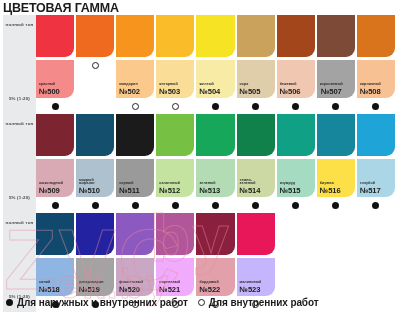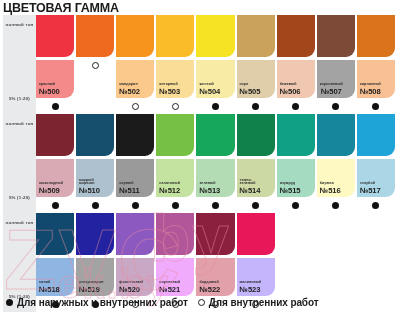--- a/index.html
+++ b/index.html
@@ -342,21 +342,21 @@
                 <span class="nm">изумруд</span>
                 <span class="no">№515</span>
               </div>
             </div>
             <div class="dotwrap">
               <span class="dot filled"></span>
             </div>
           </div>
           <div class="col">
             <div class="sw-top" style="background: rgb(22, 134, 156);"></div>
-            <div class="sw-bot" style="background: #fef9c3;">
+            <div class="sw-bot" style="background: #fde047;">
               <div class="lbl">
                 <span class="nm">бирюза</span>
                 <span class="no">№516</span>
               </div>
             </div>
             <div class="dotwrap">
               <span class="dot filled"></span>
             </div>
           </div>
           <div class="col">

